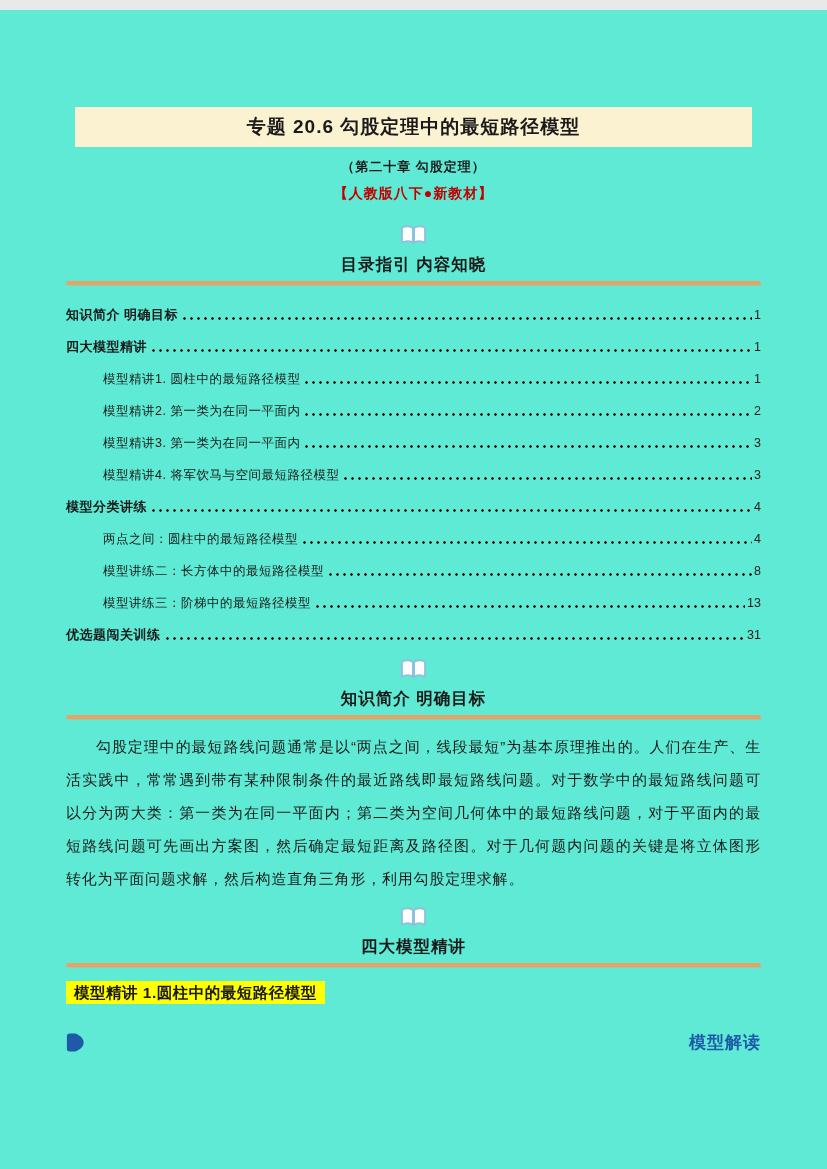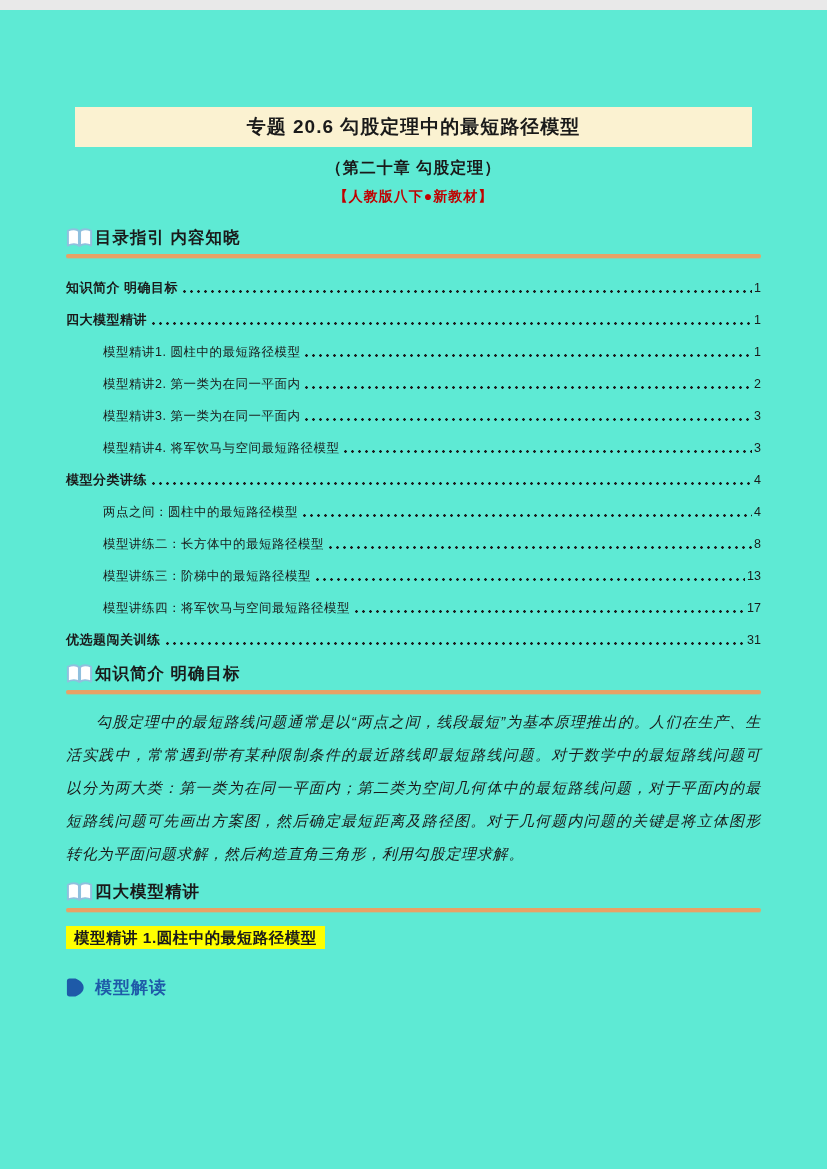--- a/index.html
+++ b/index.html
@@ -19,35 +19,35 @@
   .title-band {
     margin: 0 9px;
     height: 40px;
     background: #FBF2D1;
     display: flex; align-items: center; justify-content: center;
     font-size: 19px; font-weight: bold; letter-spacing: 1px;
   }
   .subtitle {
     margin-top: 11px;
     text-align: center;
-    font-size: 16px; font-weight: bold; letter-spacing: 1px;
+    font-size: 13px; font-weight: bold; letter-spacing: 1px;
   }
   .edition {
     margin-top: 9px;
     text-align: center;
     font-size: 14px; font-weight: bold;
     color: #C00000;
     font-family: Liberation Serif, serif;
     letter-spacing: 1px;
   }
 
   
   .section-header {
-    display: flex; align-items: center; gap: 2px;
-    font-size: 16.5px; font-weight: bold; letter-spacing: 1px;
+    display: flex; align-items: center; gap: 8px;
+    font-size: 16.5px; font-weight: bold; letter-spacing: 1px; flex-direction: column;
   }
   .section-header .icon { display: inline-flex; flex: none; }
   .accent-line {
     margin-top: 5px;
     height: 4px;
     background: #E8A266;
     border-radius: 2px;
     box-shadow: 0 1px 0 rgba(232,162,102,0.35);
   }
 
@@ -77,39 +77,38 @@
   .toc-page { font-size: 12.5px; }
 
   
   .intro {
     margin-top: 11px;
     font-size: 15px;
     line-height: 33px;
     letter-spacing: 0.8px;
     text-align: justify;
     text-indent: 2em;
-    font-style: italic;
   }
 
   
   .hl-heading {
     margin-top: 16px;
   }
   .hl-heading span {
     background: #FFFF00;
     font-size: 15.5px; font-weight: bold; letter-spacing: 0.5px;
     padding: 3px 8px;
   }
 
   
   .blue-heading {
     margin-top: 27px;
     display: flex; align-items: center; gap: 10px;
     color: #1E5AA8;
-    font-size: 17px; font-weight: bold; letter-spacing: 1px;
+    font-size: 17px; font-weight: bold; letter-spacing: 1px; justify-content: space-between;
   }
   .blue-heading .icon { display: inline-flex; flex: none; }
 </style>
 </head>
 <body>
 
 <div class="page">
   <div class="content">
 
     <div class="title-band">
@@ -175,25 +174,20 @@
       <div class="toc-row lvl2">
         <span class="toc-label">模型讲练二：长方体中的最短路径模型 </span>
         <span class="toc-dots"></span>
         <span class="toc-page">8</span>
       </div>
       <div class="toc-row lvl2">
         <span class="toc-label">模型讲练三：阶梯中的最短路径模型 </span>
         <span class="toc-dots"></span>
         <span class="toc-page">13</span>
       </div>
-      <div class="toc-row lvl2">
-        <span class="toc-label">模型讲练四：将军饮马与空间最短路径模型 </span>
-        <span class="toc-dots"></span>
-        <span class="toc-page">17</span>
-      </div>
       <div class="toc-row lvl1">
         <span class="toc-label">优选题闯关训练</span>
         <span class="toc-dots"></span>
         <span class="toc-page">31</span>
       </div>
     </div>
 
     <div class="section-header sh-2">
       <span class="icon">
         <svg width="27" height="22" viewBox="0 0 28 22">

